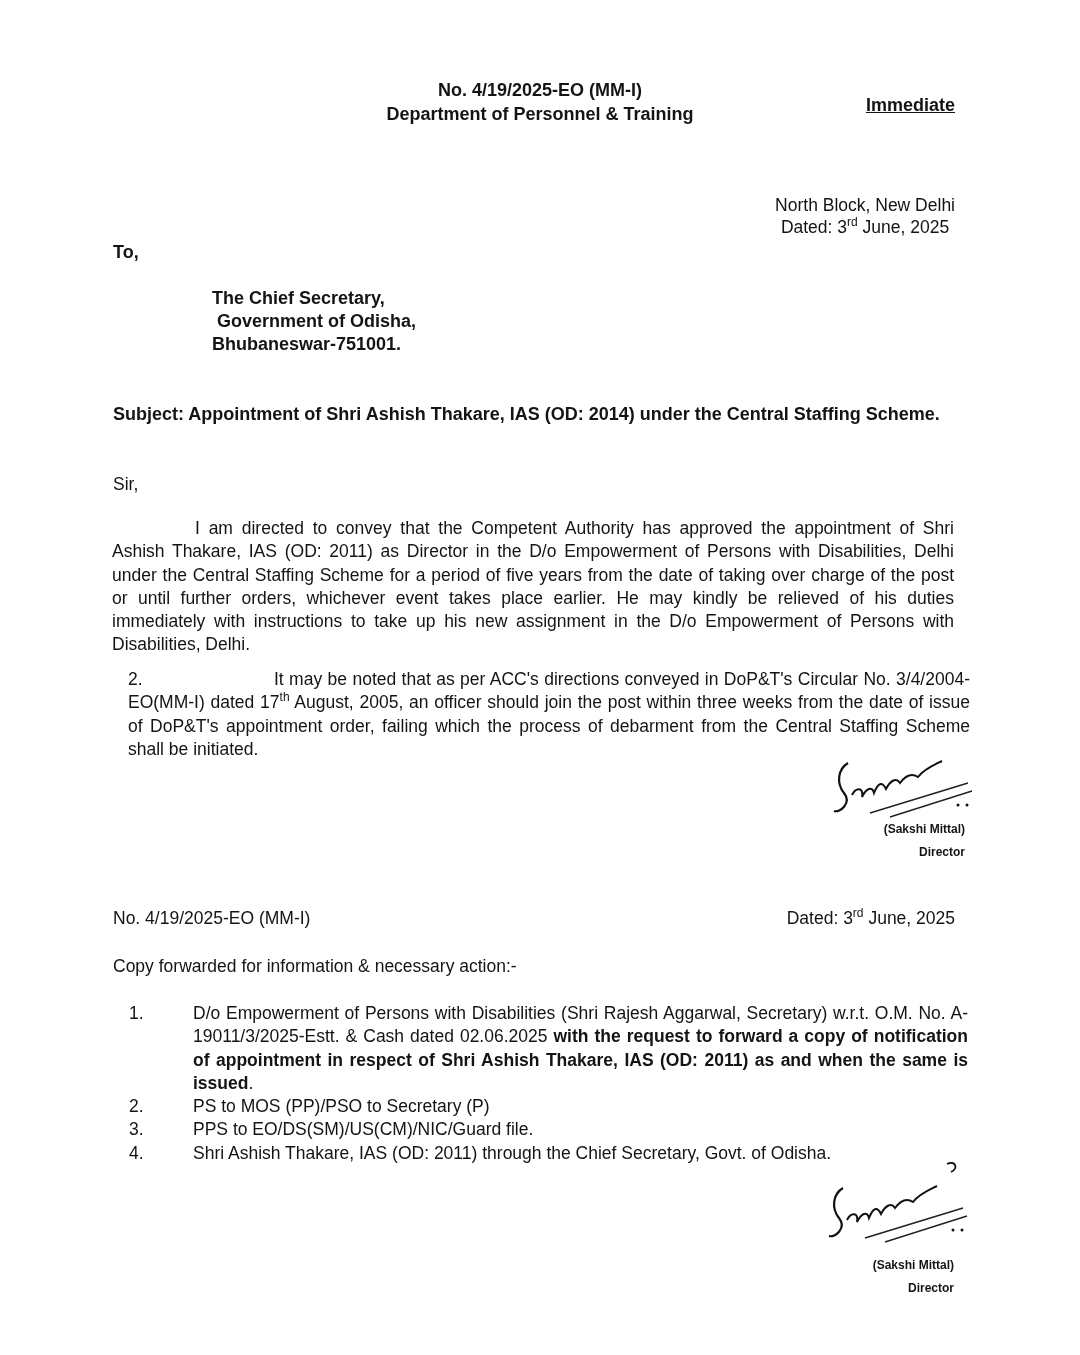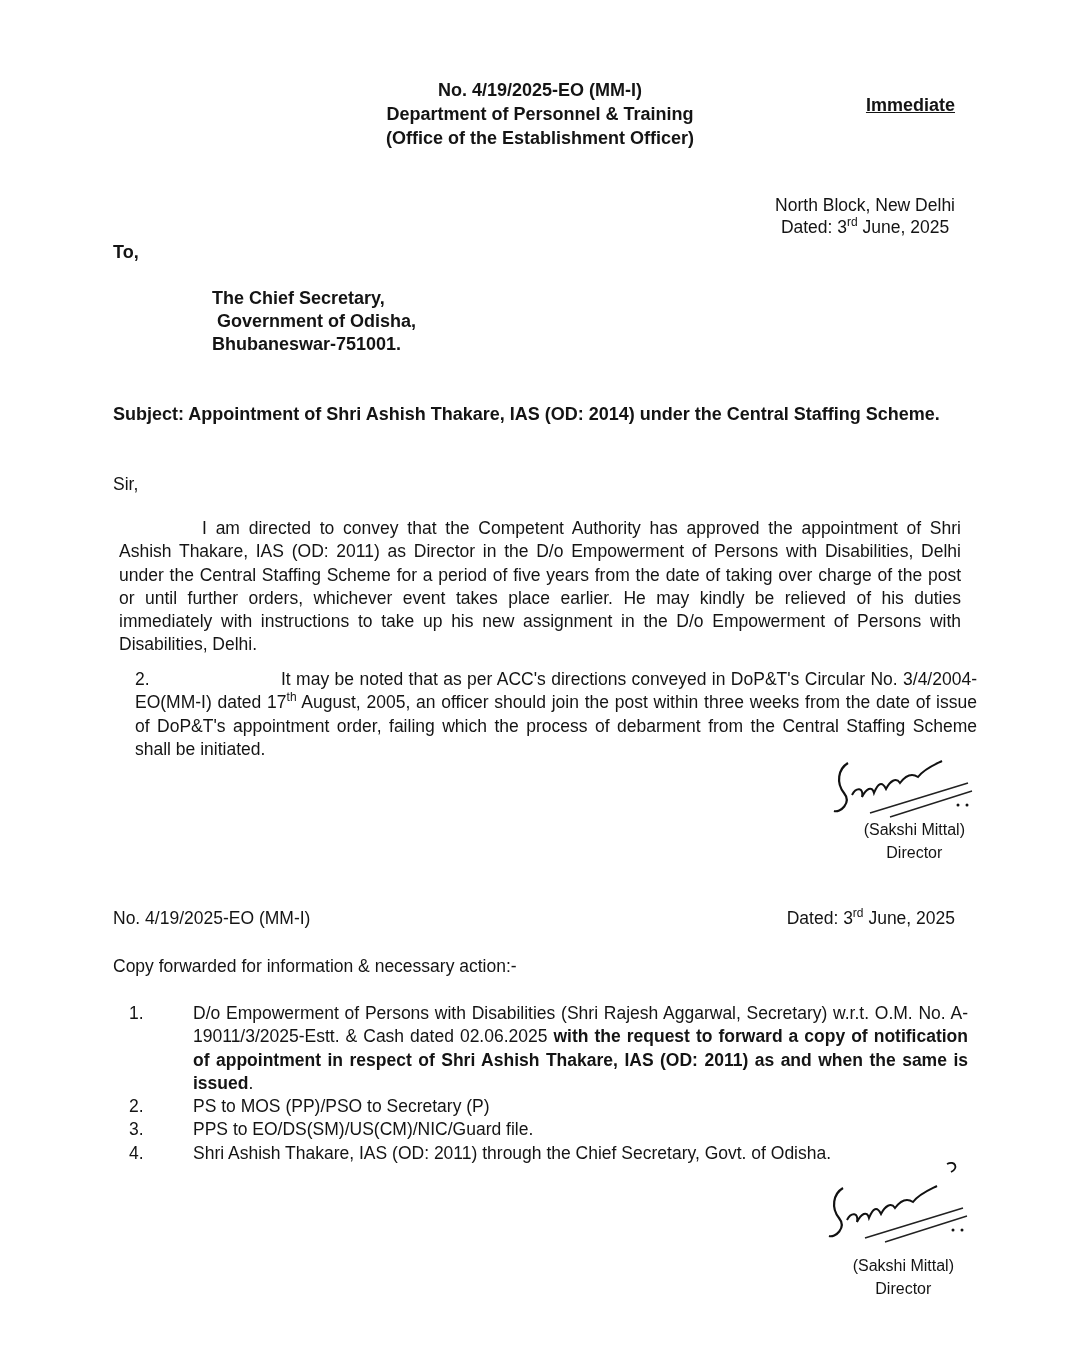--- a/index.html
+++ b/index.html
@@ -11,27 +11,27 @@
   .abs { position: absolute; }
   .immediate { right: 125px; top: 56px; font-weight: bold; text-decoration: underline; font-size: 18px; margin-top: 39px; }
   .header { left: 0; width: 1080px; top: 78px; text-align: center; font-weight: bold; font-size: 18px; line-height: 24px; }
   .header div { margin-left: 0; }
   .place { right: 125px; top: 194px; text-align: center; line-height: 22px; font-size: 17.5px; }
   .to { left: 113px; top: 242px; font-weight: bold; font-size: 18px; }
   .addressee { left: 212px; top: 287px; font-weight: bold; font-size: 18px; line-height: 23px; }
   .addressee .l2 { padding-left: 5px; }
   .subject { left: 113px; top: 402px; width: 842px; font-weight: bold; font-size: 18px; line-height: 24px; }
   .sir { left: 113px; top: 474px; }
-  .para { left: 119px; width: 842px; text-align: justify; line-height: 23.3px; font-size: 17.5px; }
+  .para { left: 112px; width: 842px; text-align: justify; line-height: 23.3px; font-size: 17.5px; }
   .p1 { top: 517px; }
   .p1 .first { text-indent: 83px; }
   .p2 { top: 668px; margin-left: 16px; }
   .p2 .num { display: inline-block; width: 146px; }
   sup { font-size: 12px; vertical-align: super; line-height: 0; }
-  .sig { font-weight: normal; text-align: center; line-height: 23px; font-size: 16px; }
+  .sig { font-weight: bold; text-align: right; line-height: 23px; font-size: 12px; }
   .sig1 { right: 115px; top: 818px; }
   .sig2 { right: 126px; top: 1254px; }
   .sigmark { position: absolute; }
   .sm1 { left: 830px; top: 755px; }
   .sm2 { left: 825px; top: 1160px; }
   .footno { left: 113px; top: 908px; }
   .footdate { right: 125px; top: 908px; }
   .copy { left: 113px; top: 956px; }
   .list { left: 113px; top: 1002px; width: 855px; font-size: 17.5px; line-height: 23.3px; }
   .item { display: flex; }
@@ -39,21 +39,20 @@
   .item .t { flex: 1; text-align: justify; }
 </style>
 </head>
 <body>
 
 <div class="abs immediate">Immediate</div>
 
 <div class="abs header">
   <div>No. 4/19/2025-EO (MM-I)</div>
   <div>Department of Personnel &amp; Training</div>
-  <div>(Office of the Establishment Officer)</div>
 </div>
 
 <div class="abs place">
   <div>North Block, New Delhi</div>
   <div><span>Dated: 3</span><sup>rd</sup><span> June, 2025</span></div>
 </div>
 
 <div class="abs to">To,</div>
 
 <div class="abs addressee">

